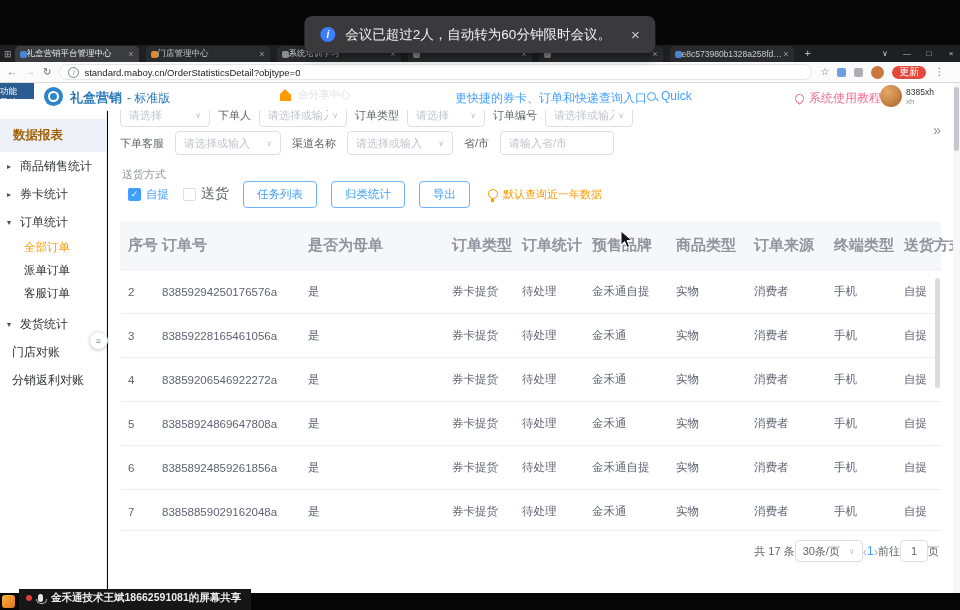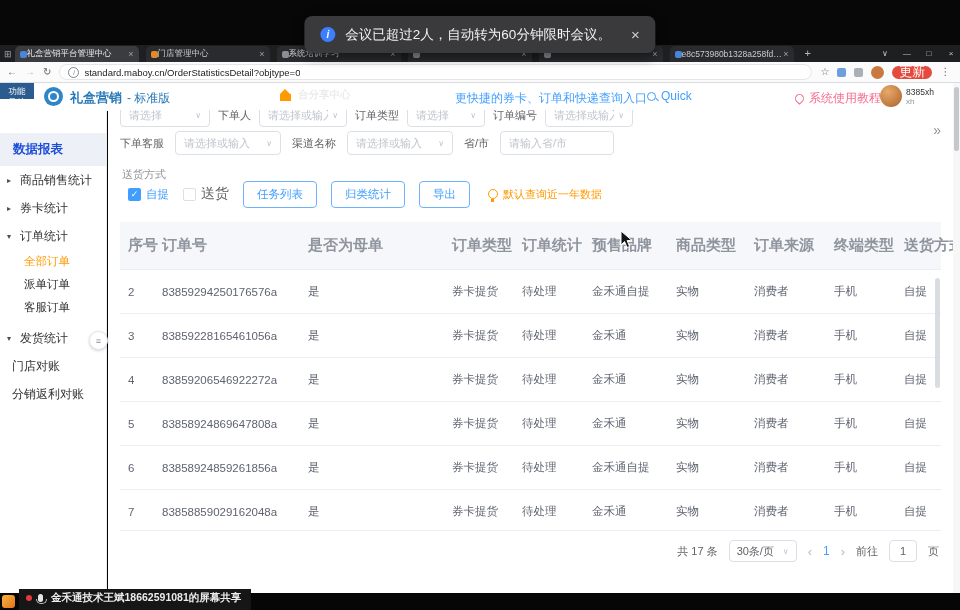--- a/index.html
+++ b/index.html
@@ -38,27 +38,27 @@
   .nav-ic{color:#5f6368;font-size:10px;line-height:1}
   .nav-ic.dim{color:#b6b9bd}
   .omnibox{flex:1;max-width:735px;height:14px;background:#fff;border:1px solid #e4e6e8;border-radius:8px;
            display:flex;align-items:center;padding:0 8px;gap:5px}
   .site-ic{width:9px;height:9px;min-width:9px;border:1px solid #80868b;border-radius:50%;color:#80868b;
            font-size:6.5px;font-style:italic;display:flex;align-items:center;justify-content:center}
   .url{color:#202124;font-size:9.5px;white-space:nowrap;overflow:hidden}
   .ext-ic{width:9px;height:9px;border-radius:2px;background:#aab0b6}
   .ext-ic.b{background:#6d9fe0}
   .avatar-mini{width:13px;height:13px;border-radius:50%;background:#c9783f}
-  .update-pill{height:13px;background:#e5483c;color:#fff;font-size:13px;border-radius:7px;
+  .update-pill{height:13px;background:#e5483c;color:#fff;font-size:10px;border-radius:7px;
                display:flex;align-items:center;padding:0 7px}
 
   
   .app-header{position:absolute;top:83px;left:0;width:960px;height:27px;background:#fff;border-bottom:1px solid #f0f1f3}
   .fn-badge{position:absolute;left:0;top:0;width:34px;height:16px;background:#2a5c8f;color:#fff;
-            font-size:8.5px;text-align:center;line-height:1.35;padding-top:3px;box-sizing:border-box}
+            font-size:8.5px;text-align:left;line-height:1.35;padding-top:3px;box-sizing:border-box}
   .logo-ic{position:absolute;left:44px;top:4px;width:19px;height:19px;border-radius:50%;background:#2e86c8}
   .logo-ic::after{content:"";position:absolute;inset:4px;border:2px solid #fff;border-radius:50%}
   .brand-wrap{position:absolute;left:70px;top:6px;display:flex;gap:5px;align-items:baseline}
   .brand{font-size:13px;color:#2a7ab8;font-weight:700}
   .brand-suffix{font-size:12px;color:#2a7ab8}
   .share-wrap{position:absolute;left:280px;top:5px;display:flex;align-items:center;gap:5px}
   .house{width:11px;height:7px;background:#ff9a00;position:relative;margin-top:5px}
   .house::before{content:"";position:absolute;top:-5px;left:0;border-left:5.5px solid transparent;
                  border-right:5.5px solid transparent;border-bottom:5px solid #ff9a00}
   .share-text{font-size:12.5px;color:#ff9a00;font-weight:700}
@@ -72,22 +72,22 @@
   .tut-text{font-size:12px;color:#f56c8e}
   .user-avatar{position:absolute;left:880px;top:2px;width:22px;height:22px;border-radius:50%;
                background:radial-gradient(circle at 35% 30%,#e8a96a,#a9622a)}
   .user-names{position:absolute;left:906px;top:4px;line-height:1.2}
   .user-name{font-size:8.5px;color:#303133}
   .user-sub{font-size:8px;color:#909399}
 
   
   .sidebar{position:absolute;top:110px;left:0;width:107px;height:484px;background:#fff;
            border-right:1px solid #ebedf0;box-sizing:border-box}
-  .sb-title{margin-top:23px;height:33px;background:#edf1f7;display:flex;align-items:center;
-            padding-left:13px;font-size:12.5px;font-weight:700;color:#1d4ed8}
+  .sb-title{margin-top:9px;height:33px;background:#edf1f7;display:flex;align-items:center;
+            padding-left:13px;font-size:12.5px;font-weight:700;color:#a16207}
   .sb-item{height:28px;display:flex;align-items:center;padding-left:7px;gap:5px;font-size:12px;color:#303133}
   .sb-item .caret{font-size:8px;color:#4a4d52;width:8px}
   .sb-child{height:23px;display:flex;align-items:center;padding-left:24px;font-size:11.5px;color:#303133}
   .sb-child.active{color:#ff9a00}
   .sb-plain{height:28px;display:flex;align-items:center;padding-left:12px;font-size:12px;color:#303133}
   .sb-gap{height:5px}
   .sb-toggle{position:absolute;left:89px;top:331px;width:17px;height:17px;border-radius:50%;background:#fff;
              border:1px solid #e3e6ea;box-shadow:0 1px 3px rgba(0,0,0,.18);display:flex;align-items:center;
              justify-content:center;color:#8a9099;font-size:9px;z-index:30}
 
@@ -123,21 +123,21 @@
   .grid10{display:grid;grid-template-columns:34px 146px 144px 70px 70px 84px 78px 80px 70px 45px;align-items:center}
   .thead{height:48px;background:#f6f7fa;border-bottom:1px solid #ebeef5;box-sizing:border-box}
   .thead > div{font-size:15px;color:#8f959e;font-weight:700;padding-left:8px;white-space:nowrap}
   .tbody{height:261px;overflow:hidden;position:relative;border-bottom:1px solid #ebeef5;box-sizing:border-box}
   .trow{height:44px;border-bottom:1px solid #ebeef5;box-sizing:border-box}
   .trow > div{font-size:11.5px;color:#5f6470;padding-left:8px;white-space:nowrap;overflow:hidden}
   .org{color:#ff9a00}.blu{color:#409eff}
   .tbl-thumb{position:absolute;right:1px;top:8px;width:5px;height:110px;border-radius:3px;background:#d9dce0}
 
   
-  .pagination{position:absolute;top:430px;right:14px;display:flex;align-items:center;gap:11px;
+  .pagination{position:absolute;top:430px;right:14px;display:flex;align-items:center;
               font-size:11px;color:#606266;white-space:nowrap}
   .psize{width:68px;height:22px;border:1px solid #dcdfe6;border-radius:4px;display:flex;align-items:center;
          padding:0 7px;gap:4px;box-sizing:border-box}
   .psize .caret{margin-left:auto;color:#c0c4cc;font-size:8px}
   .pbtn{color:#b4bac2;font-size:13px}
   .pcur{color:#409eff;font-size:12px}
   .goto-input{width:28px;height:22px;border:1px solid #dcdfe6;border-radius:4px;text-align:center;
               font-size:11px;color:#606266;font-family:inherit;box-sizing:border-box;padding:0}
 
   

